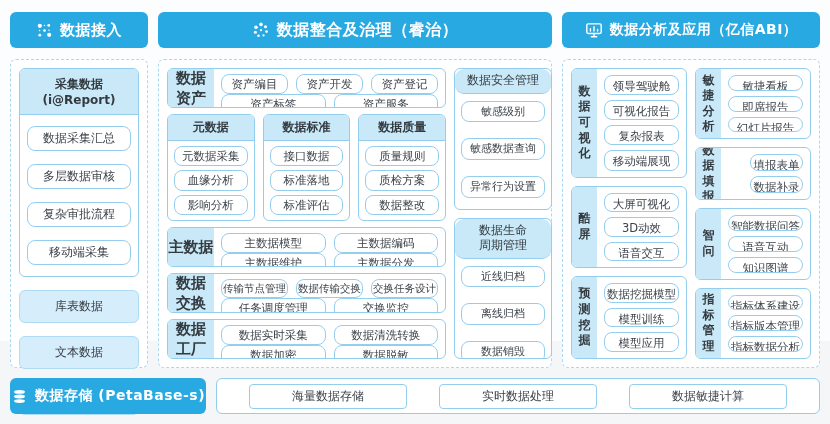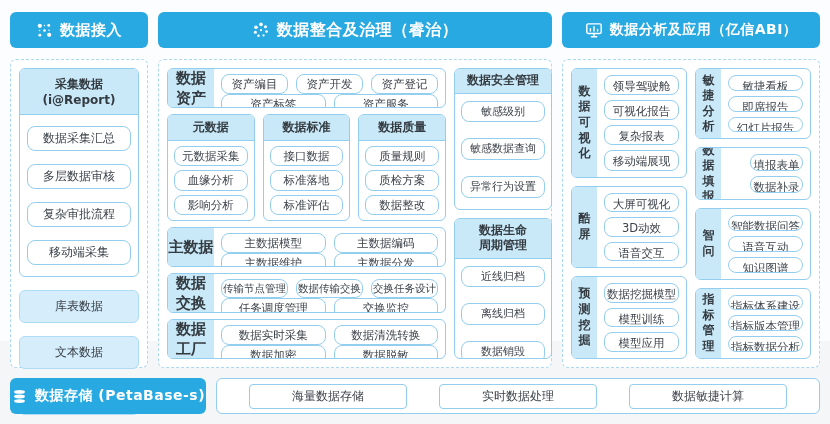--- a/index.html
+++ b/index.html
@@ -64,21 +64,21 @@
     background:#c9e9f8; border-bottom:1px solid #94ceee; text-align:center;
     font-weight:700; font-size:12px; color:#333a40; padding:4px 0;
   }
   .mini-bd { flex:1; padding:5px 6px; display:flex; flex-direction:column; gap:4px; justify-content:space-evenly; }
   .mini-bd .chip { font-size:11.5px; padding:2px 1px; }
 
   .mid-side { flex:0 0 98px; display:flex; flex-direction:column; gap:8px; }
   .side-box { flex:1; border:1px solid #94ceee; border-radius:6px; display:flex; flex-direction:column; overflow:hidden; }
   .side-hd {
     background:#c9e9f8; border-bottom:1px solid #94ceee; text-align:center;
-    font-weight:700; font-size:12px; color:#333a40; padding:4px 2px; line-height:1.3;
+    font-weight:400; font-size:12px; color:#333a40; padding:4px 2px; line-height:1.3;border-radius:9px;
   }
   .side-bd { flex:1; padding:7px 6px; display:flex; flex-direction:column; gap:16px; justify-content:space-evenly; }
   .side-bd .chip { font-size:11px; padding:3px 0; white-space:normal; }
 
   .w1 { display:inline-block; width:1em; word-break:break-all; }
   .w2 { display:inline-block; width:2em; word-break:break-all; }
   .w4 { display:inline-block; width:4em; word-break:break-all; }
   .w5 { display:inline-block; width:5em; word-break:break-all; }
 
   

